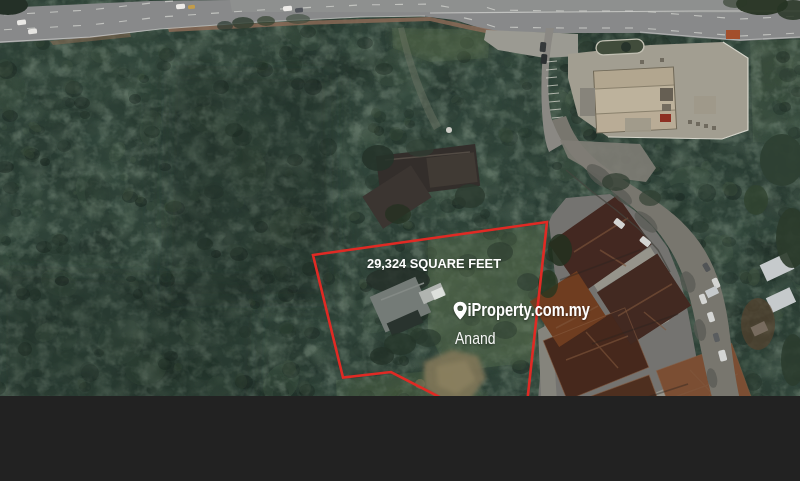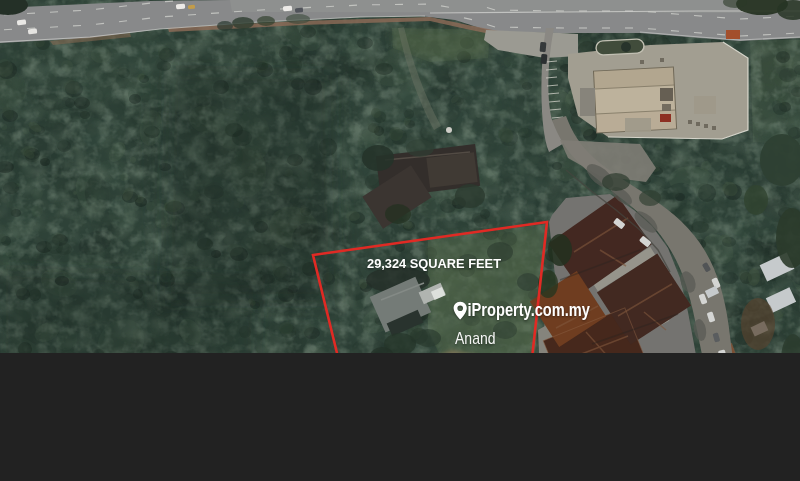--- a/index.html
+++ b/index.html
@@ -1,16 +1,16 @@
 <!DOCTYPE html>
 <html><head>
 <meta charset="utf-8">
 <style>
   html,body { margin:0; padding:0; background:#222; }
-  #stage { position:relative; width:800px; height:353px; overflow:hidden;
+  #stage { position:relative; width:800px; height:396px; overflow:hidden;
            font-family:"Liberation Sans", sans-serif; }
   svg { display:block; }
 </style>
 </head>
 <body>
 <div id="stage">
 <svg width="800" height="481" viewBox="0 0 800 481">
 <defs>
   <filter id="clump" x="0" y="0" width="800" height="481" filterUnits="userSpaceOnUse">
     <feTurbulence type="fractalNoise" baseFrequency="0.016 0.02" numOctaves="3" seed="8"></feTurbulence>

